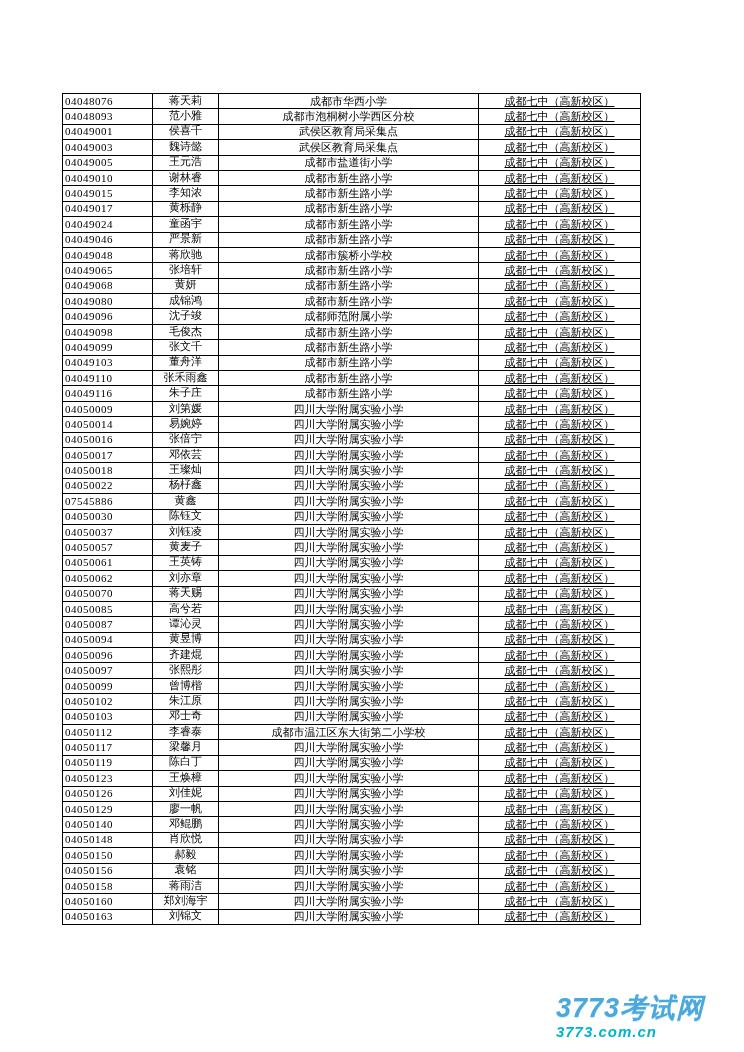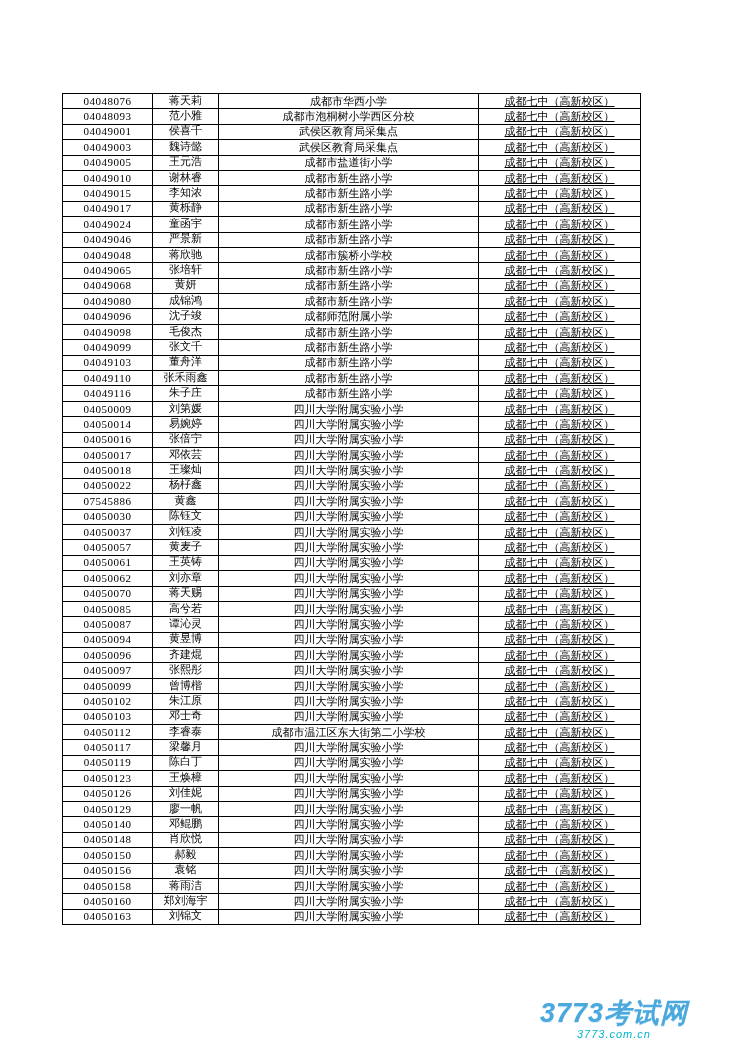--- a/index.html
+++ b/index.html
@@ -21,44 +21,44 @@
   table.roster td{
     border:1px solid #000;
     font-size:11px;
     height:15.4px;
     box-sizing:border-box;
     padding:0 2px;
     line-height:1;
     white-space:nowrap;
     overflow:hidden;
   }
-  td.col-id{width:90px;text-align:center;letter-spacing:0.5px;}
+  td.col-id{width:90px;letter-spacing:0.5px;}
   td.col-name{width:66px;text-align:center;font-family:Liberation Mono, monospace;}
   td.col-school{width:260px;text-align:center;padding-left:4px;}
   td.col-assigned{width:162px;text-align:center;text-decoration:underline;}
   .watermark{
     position:absolute;
-    right:56px;
+    right:40px;
     bottom:12px;
-    text-align:center;
+    text-align:left;
     font-family:"Liberation Sans", sans-serif;
     user-select:none;
   }
   .wm-name{
     font-size:27px;
     font-weight:bold;
     font-style:italic;
     color:#4aa8dd;
     text-shadow:0 1px 0 #cfeafa;
     letter-spacing:1px;
     line-height:1.05;
   }
   .wm-url{
-    font-size:11px;
-    font-weight:normal;
+    font-size:15px;
+    font-weight:bold;
     font-style:italic;
     color:#00b5cc;
     letter-spacing:1px;
     margin-top:1px;
   }
 </style>
 </head>
 <body>
 
 <div class="page">

